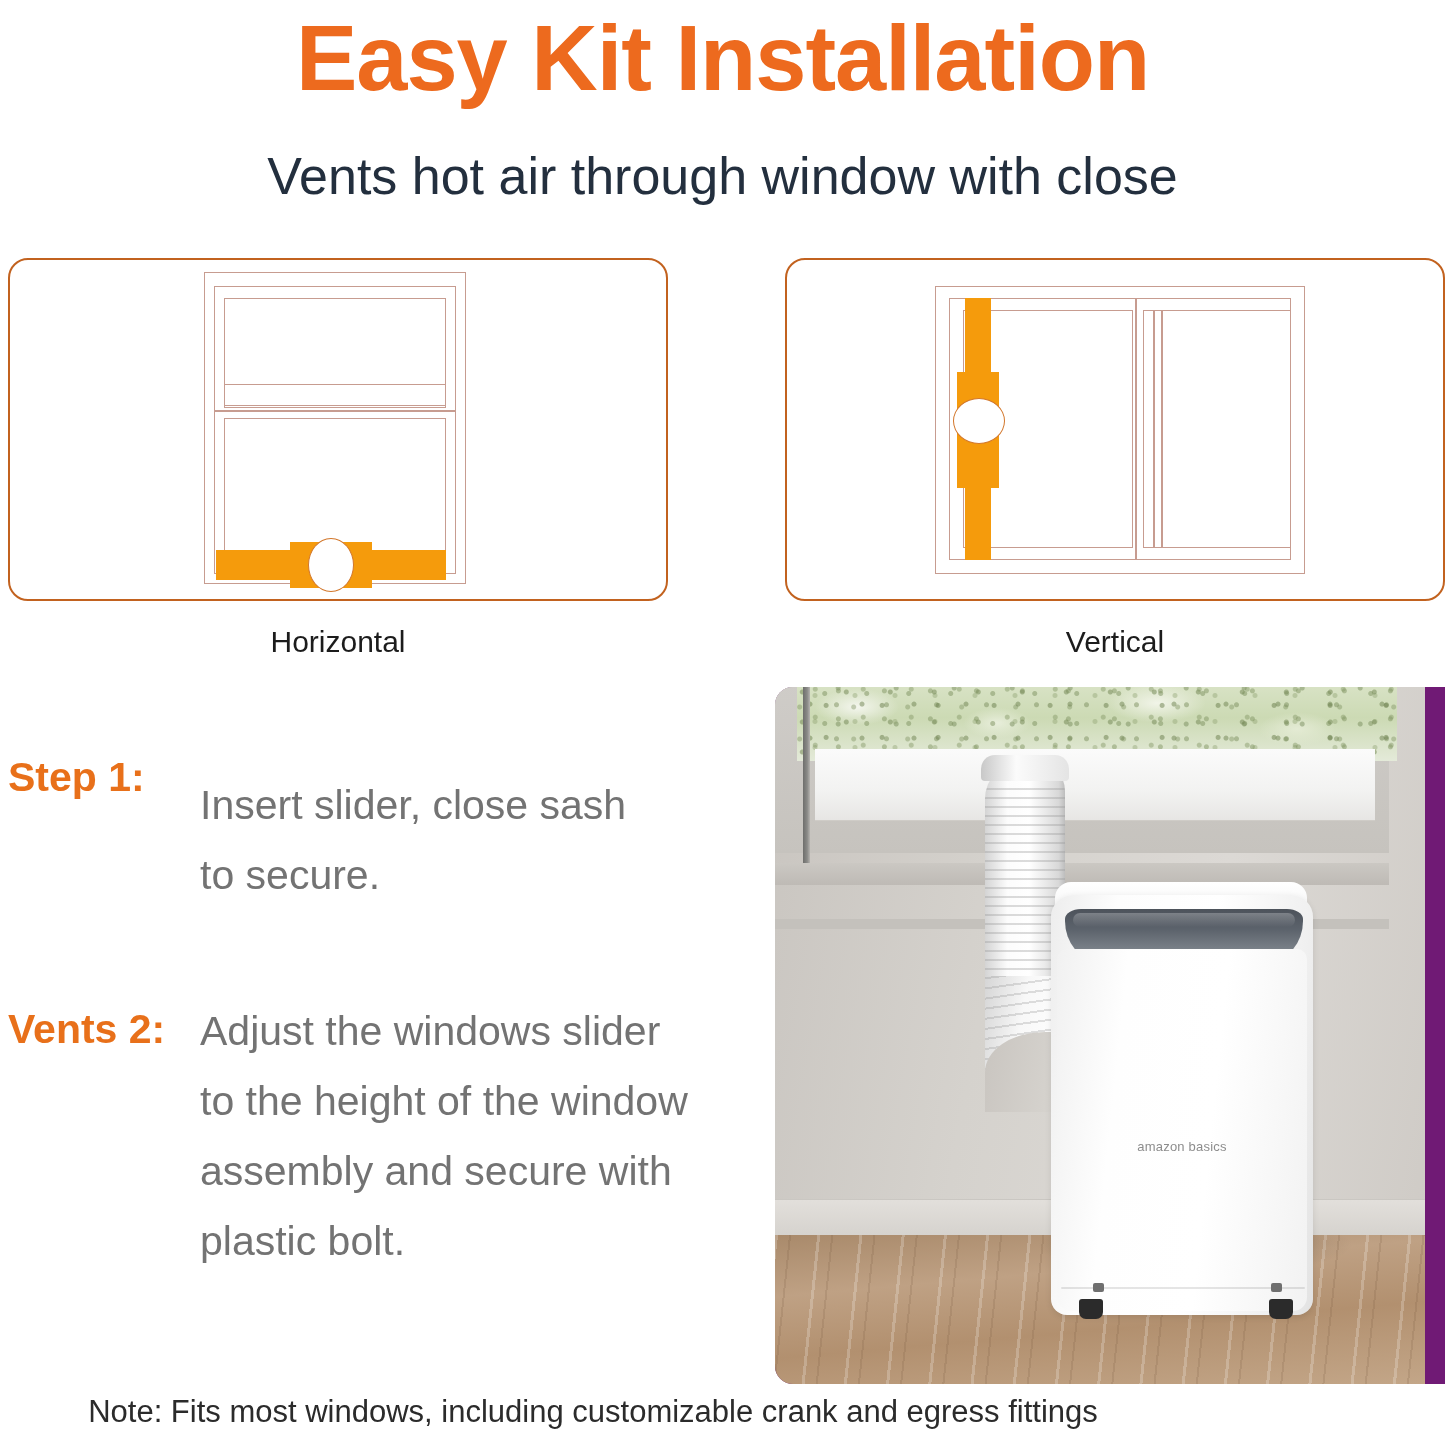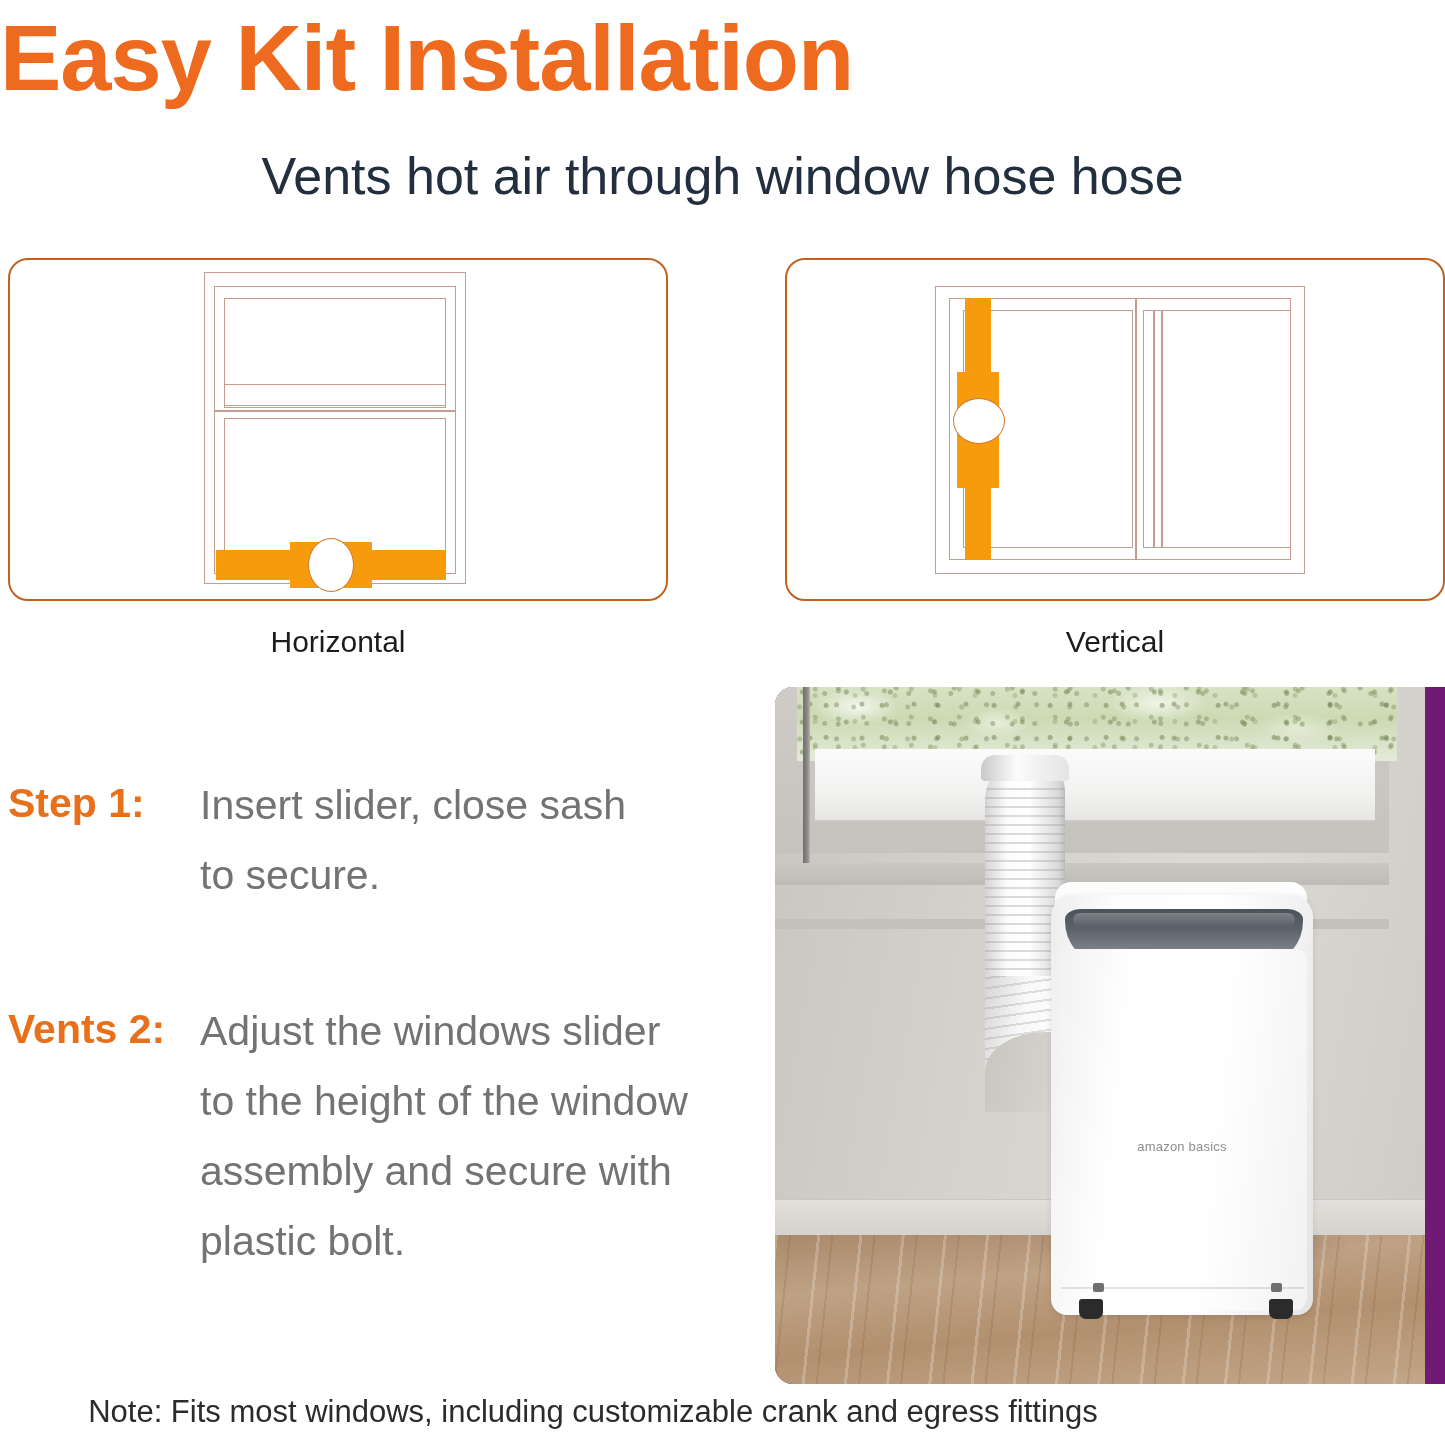--- a/index.html
+++ b/index.html
@@ -9,20 +9,21 @@
     background: #ffffff;
     font-family: "Liberation Sans", sans-serif;
     position: relative;
     overflow: hidden;
   }
 
   
   .title {
     position: absolute;
     left: 0; top: 6px; width: 1445px;
+    text-align: center;
     font-size: 92px;
     line-height: 104px;
     font-weight: bold;
     letter-spacing: -1px;
     color: #ED6A1E;
     white-space: nowrap;
   }
   .subtitle {
     position: absolute;
     left: 0; top: 146px; width: 1445px;
@@ -75,21 +76,21 @@
     font-weight: bold;
     color: #E8701A;
     white-space: nowrap;
   }
   .step-text {
     position: absolute;
     font-size: 41px;
     line-height: 70px;
     color: #737373;
   }
-  #step1-label { left: 8px; top: 777px; }
+  #step1-label { left: 8px; top: 751px; }
   #step1-text  { left: 200px; top: 770px; width: 470px; }
   #step2-label { left: 8px; top: 1003px; }
   #step2-text  { left: 200px; top: 996px; width: 490px; }
 
   
   .note {
     position: absolute;
     left: 0; top: 1392px; width: 1186px;
     text-align: center;
     font-size: 31px;
@@ -256,21 +257,21 @@
     background: #2B2B2B;
     border-radius: 3px 3px 7px 7px;
   }
   #ph-caster-l { left: 304px; top: 612px; }
   #ph-caster-r { left: 494px; top: 612px; }
 </style>
 </head>
 <body>
 
 <div class="title">Easy Kit Installation</div>
-<div class="subtitle">Vents hot air through window hose hose</div>
+<div class="subtitle">Vents hot air through window with close</div>
 
 <div class="card" id="card-horizontal">
   <div class="diagram">
 
     <div class="wbox" style="left:194px; top:12px; width:262px; height:312px;"></div>
 
     <div class="wbox" style="left:204px; top:26px; width:242px; height:288px;"></div>
 
     <div class="wbox" style="left:214px; top:38px; width:222px; height:110px;"></div>
     <div class="wbox" style="left:214px; top:124px; width:222px; height:22px;"></div>

